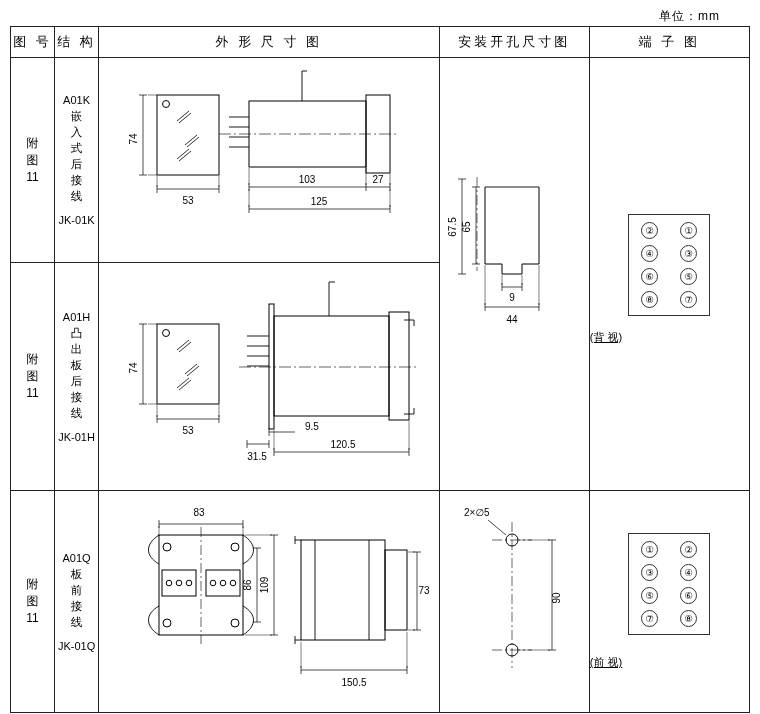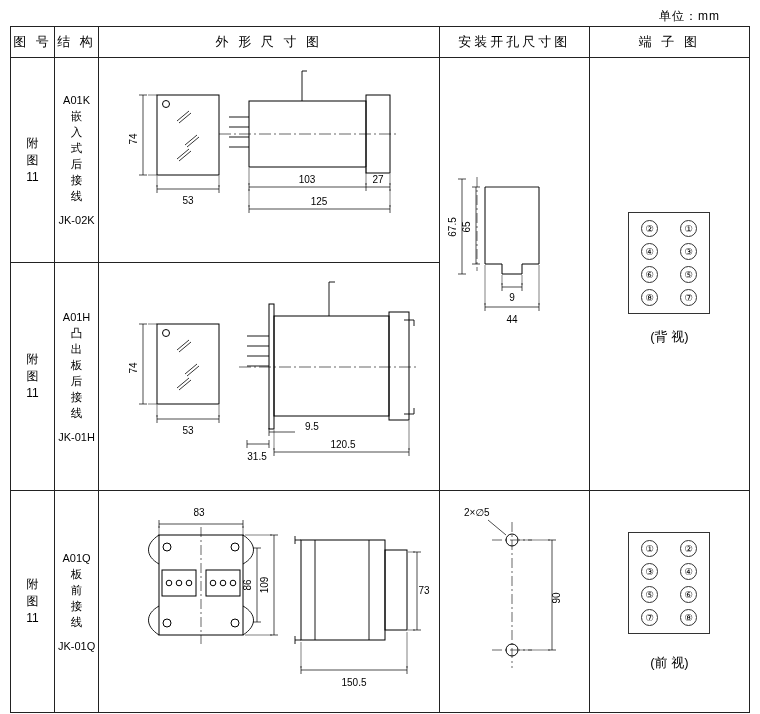--- a/index.html
+++ b/index.html
@@ -53,22 +53,23 @@
   }
   .struct .code{letter-spacing:0px;font-size:11px;}
   .r1{height:205px;}
   .r2{height:228px;}
   .r3{height:222px;}
 
   svg{display:block;}
   .svgwrap{position:relative;width:100%;height:100%;}
 
   .caption{
-    font-size:13px;
-    text-align:center;
+    font-size:11px;
+    text-align:left;
+    text-decoration:underline;
   }
   .term-box{
     border:1px solid #333;
     display:inline-block;
     padding:7px 12px;
   }
   .term-grid{
     display:grid;
     grid-template-columns:auto auto;
     gap:6px 22px;
@@ -117,21 +118,21 @@
     <td>
       <div class="struct">
         <div class="code">A01K</div>
         <div>嵌</div>
         <div>入</div>
         <div>式</div>
         <div>后</div>
         <div>接</div>
         <div>线</div>
         <div style="height:8px"></div>
-        <div class="code">JK-02K</div>
+        <div class="code">JK-01K</div>
       </div>
     </td>
 
     <td>
       <div class="svgwrap" style="height:203px">
       <svg width="340" height="203" viewBox="0 0 340 203">
         <g stroke="#000" fill="none" stroke-width="1">
 
           <rect x="58" y="36" width="62" height="80"></rect>
           <circle cx="67" cy="45" r="3.5"></circle>

